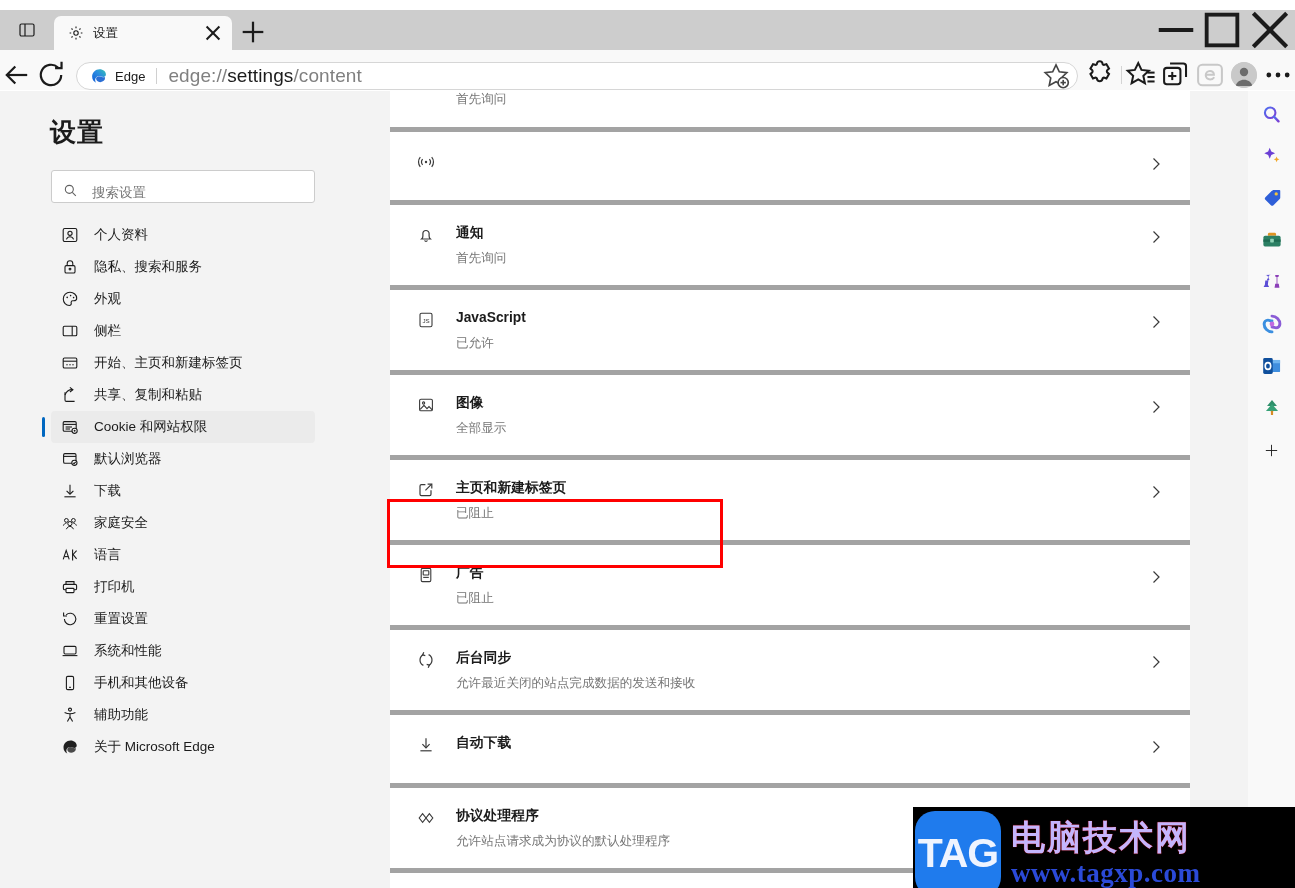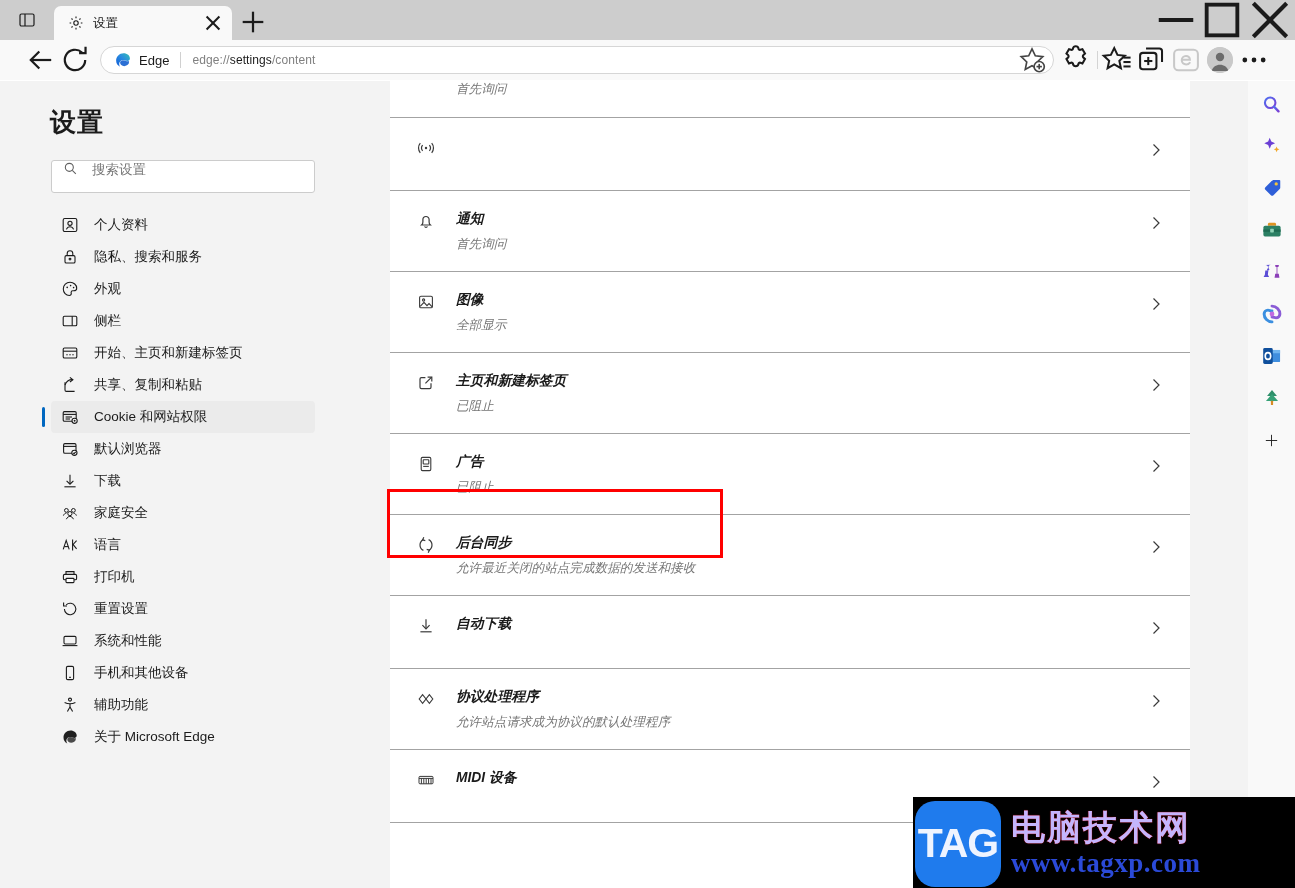--- a/index.html
+++ b/index.html
@@ -4,21 +4,21 @@
 <title>Edge Settings</title>
 <style>
   * { box-sizing: border-box; margin: 0; padding: 0; }
   html, body {
     width: 1295px; height: 888px;
     overflow: hidden;
     font-family: "Liberation Sans", "DejaVu Sans", sans-serif;
     background: #ffffff;
   }
 
-  .window { position: relative; width: 1295px; height: 716px; background:#fff; }
+  .window { position: relative; width: 1295px; height: 716px; background:#fff;margin-top:10px; }
 
   
   .titlebar {
     position: absolute; left:0; top:0; width:1295px; height:40px;
     background:#cdcdcd;
     display:flex; align-items:flex-end;
   }
   .tab-strip-icon {
     width:54px; height:40px;
     display:flex; align-items:center; justify-content:center;
@@ -55,38 +55,38 @@
   }
   .wc {
     width:46px; height:40px; display:flex; align-items:center; justify-content:center;
   }
   .wc:last-child { width:50px; }
 
   
   .toolbar {
     position:absolute; left:0; top:40px; width:1295px; height:40px;
     background:#f9f9f9;
-    display:flex; align-items:center;
-    padding:0 24px;
+    display:flex; align-items:flex-end;
+    padding:0 0;
   }
   .tb-btn {
     width:34px; height:30px;
     display:flex; align-items:center; justify-content:center;
     border-radius:5px; flex:0 0 auto;
   }
   .omnibox {
     flex:1; height:28px; margin:0 6px 0 8px;
     background:#ffffff; border:1px solid #d6d6d6; border-radius:14px;
     display:flex; align-items:center; padding:0 6px 0 14px;
     position:relative;
   }
   .omni-brand { display:flex; align-items:center; gap:7px; }
   .omni-brand-label { font-size:13px; color:#1b1b1b; }
   .omni-sep { width:1px; height:16px; background:#d0d0d0; margin:0 11px; }
-  .omni-url { font-size:12px; color:#808080; flex:1; letter-spacing:.1px; }
+  .omni-url { font-size:19px; color:#808080; flex:1; letter-spacing:.1px; }
   .omni-url b { color:#1b1b1b; font-weight:400; }
   .omni-fav {
     width:30px;height:24px;display:flex;align-items:center;justify-content:center;
     border-radius:4px; background:#ffffff;
   }
   .tb-right { display:flex; align-items:center; }
   .tb-divider { width:1px; height:18px; background:#d4d4d4; margin:0 3px; }
   .avatar {
     width:26px; height:26px; border-radius:50%;
     background:#c9c9c9; display:flex; align-items:flex-end; justify-content:center;
@@ -105,21 +105,21 @@
     background:#f3f3f3; padding:0;
   }
   .nav-title {
     font-size:26px; color:#1b1b1b; font-weight:700;
     padding:24px 0 0 50px; letter-spacing:1px;
   }
   .searchbox {
     margin:20px 25px 0 51px;
     height:33px; background:#fff;
     border:1px solid #cccccc; border-radius:3px;
-    display:flex; align-items:flex-start; padding-left:11px;
+    display:flex; align-items:flex-end; padding-left:11px;
   }
   .searchbox .ph { font-size:13.5px; color:#767676; margin-left:14px; }
 
   .nav-list { margin-top:16px; }
   .nav-item {
     position:relative;
     display:flex; align-items:center;
     height:32px; margin:0 25px 0 51px;
     padding-left:10px; border-radius:4px;
   }
@@ -138,23 +138,22 @@
 
   
   .content {
     position:absolute; left:390px; top:0; width:800px; height:807px;
     background:#ffffff; overflow:hidden;
   }
   .row {
     position:relative;
     display:flex; align-items:flex-start;
     padding:18px 0 18px 26px;
-    border-bottom:1px solid #a3a3a3;
+    border-bottom:5px solid #a3a3a3;
     min-height:73px;
-    font-style:italic;
   }
   .row-ico {
     width:20px; height:20px; flex:0 0 20px; margin-top:2px;
     display:flex; align-items:center; justify-content:center;
   }
   .row-text { margin-left:20px; flex:1; }
   .row-title { font-size:13.8px; font-weight:700; color:#1b1b1b; line-height:20px; }
   .row-sub { font-size:12.6px; color:#767676; margin-top:7px; line-height:17px; }
   .row-chev {
     position:absolute; right:26px; top:24px;
@@ -616,20 +615,37 @@
           <div class="row-title">通知</div>
           <div class="row-sub">首先询问</div>
         </div>
         <div class="row-chev">
           <svg viewBox="0 0 16 16" fill="none" stroke="#3a3a3a" stroke-width="1.2">
               <polyline points="5.5,2.5 11,8 5.5,13.5"></polyline>
             </svg>
         </div>
       </div>
 
+      <div class="row">
+        <div class="row-ico">
+          <svg viewBox="0 0 20 20" fill="none" stroke="#3a3a3a" stroke-width="1.1">
+            <rect x="4" y="3.2" width="12" height="13.6" rx="1.6"></rect>
+            <text x="10" y="12.6" font-size="6.2" font-family="Liberation Sans, sans-serif" fill="#3a3a3a" stroke="none" text-anchor="middle">JS</text>
+          </svg>
+        </div>
+        <div class="row-text">
+          <div class="row-title">JavaScript</div>
+          <div class="row-sub">已允许</div>
+        </div>
+        <div class="row-chev">
+          <svg viewBox="0 0 16 16" fill="none" stroke="#3a3a3a" stroke-width="1.2">
+              <polyline points="5.5,2.5 11,8 5.5,13.5"></polyline>
+            </svg>
+        </div>
+      </div>
 
       <div class="row">
         <div class="row-ico">
           <svg viewBox="0 0 20 20" fill="none" stroke="#3a3a3a" stroke-width="1.1">
             <rect x="3.6" y="4.2" width="12.8" height="11.6" rx="1.4"></rect>
             <circle cx="7.6" cy="8" r="1.1"></circle>
             <path d="M4.2 14.4l3.8-4 3 3.2 2-2.1 3.2 3.4"></path>
           </svg>
         </div>
         <div class="row-text">

